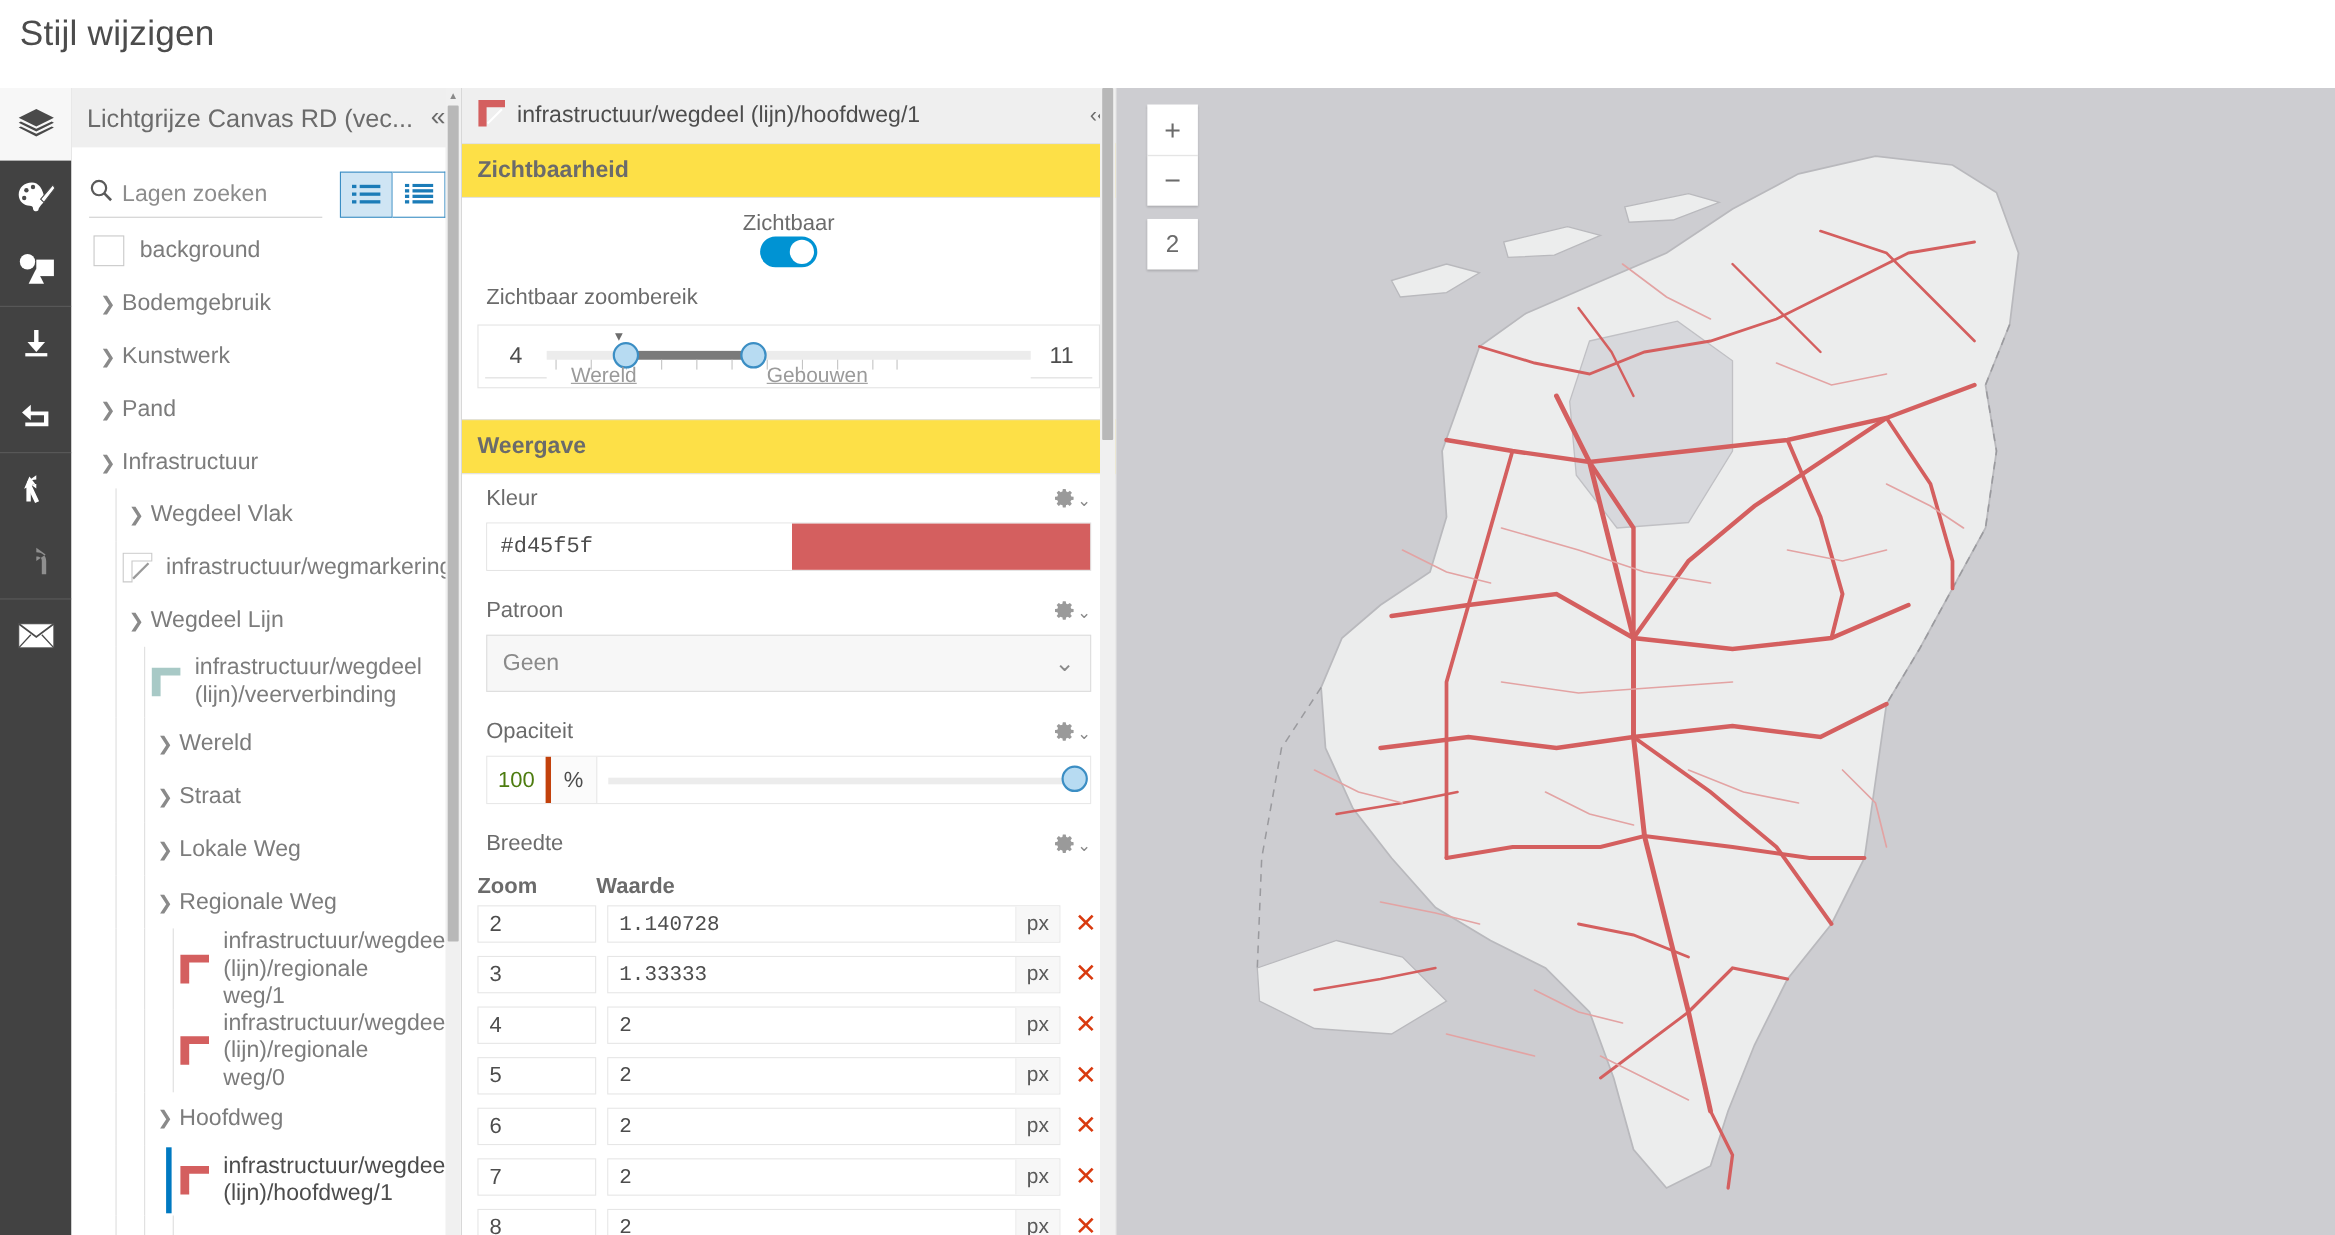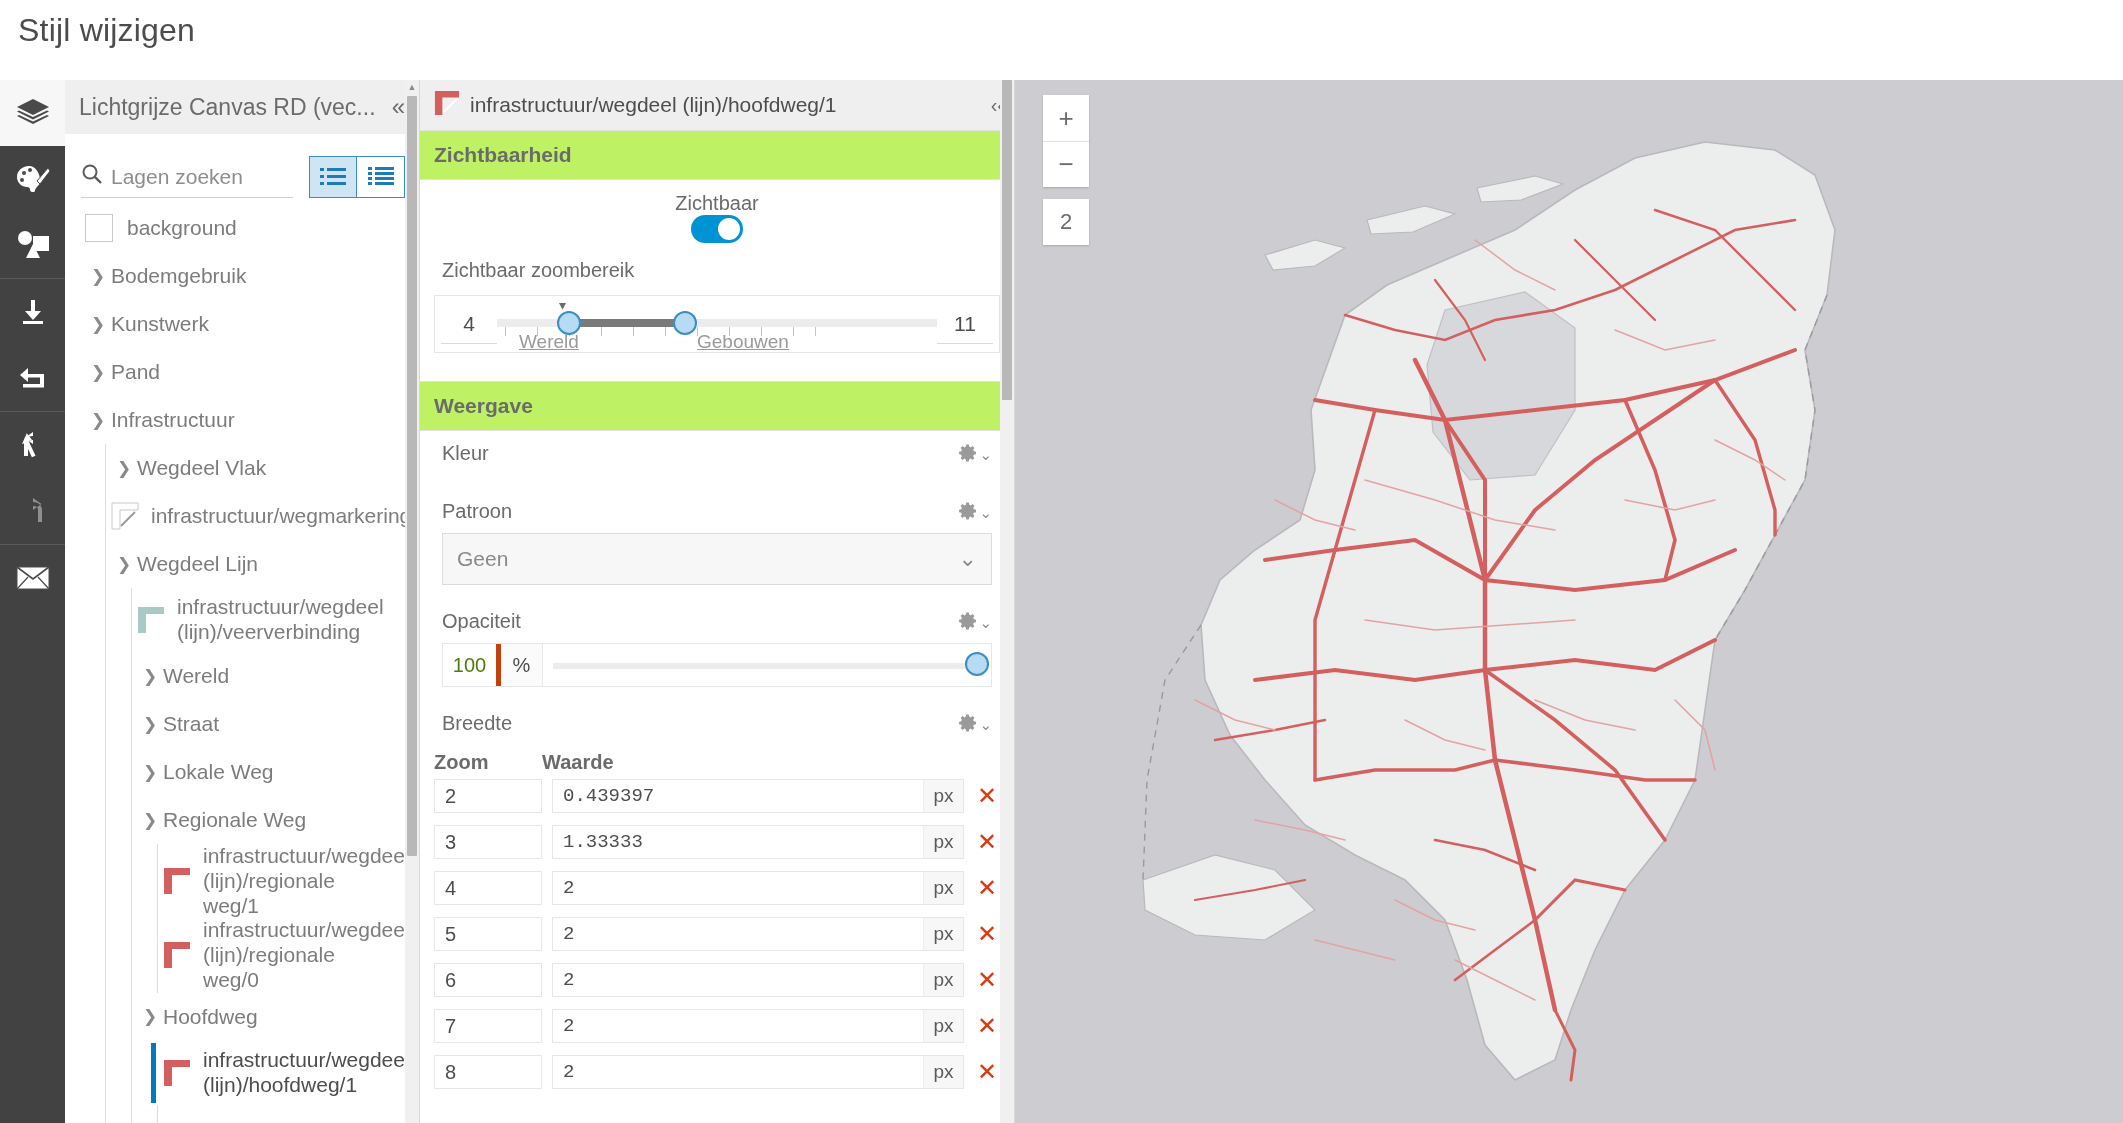--- a/index.html
+++ b/index.html
@@ -103,21 +103,21 @@
     position: absolute; left: 420px; top: 80px; width: 595px; height: 1043px;
     background: #ffffff; border-right: 1px solid #d8d8d8; overflow: hidden;
   }
   .ed-head {
     height: 50px; background: #efefef; display: flex; align-items: center;
     padding: 0 10px 0 14px; gap: 10px;
   }
   .ed-head .ttl { flex: 1; font-size: 21px; color: #4d4d4d; white-space: nowrap;
     overflow: hidden; text-overflow: ellipsis; }
   .section-hd {
-    height: 50px; background: #bef264; border-top: 1px solid #e2e2e2;
+    height: 50px; background: #fde047; border-top: 1px solid #e2e2e2;
     border-bottom: 1px solid #e2e2e2;
     display: flex; align-items: center; padding-left: 14px;
     font-size: 21px; color: #6b6b6b; font-weight: bold;
   }
   .row { padding: 0 22px; }
   .row-label {
     font-size: 20px; color: #6b6b6b; display: flex; align-items: center;
     justify-content: space-between; height: 44px;
   }
   .gear { color: #9a9a9a; display: flex; align-items: center; gap: 1px; }
@@ -549,20 +549,24 @@
       <div class="row-label">
         <span>Kleur</span>
         <span class="gear">
           <svg width="20" height="20" viewBox="0 0 20 20">
               <path d="M10 6.2a3.8 3.8 0 100 7.6 3.8 3.8 0 000-7.6zm0 5.8a2 2 0 110-4 2 2 0 010 4z" fill="#9a9a9a"></path>
               <path d="M18 11.3v-2.6l-2.2-.4a6 6 0 00-.6-1.5l1.3-1.8-1.9-1.9-1.8 1.3a6 6 0 00-1.5-.6L10.8 1.6H8.2l-.4 2.2a6 6 0 00-1.5.6L4.5 3.1 2.6 5l1.3 1.8a6 6 0 00-.6 1.5l-2.2.4v2.6l2.2.4c.1.5.3 1 .6 1.5L2.6 15l1.9 1.9 1.8-1.3c.5.3 1 .5 1.5.6l.4 2.2h2.6l.4-2.2c.5-.1 1-.3 1.5-.6l1.8 1.3 1.9-1.9-1.3-1.8c.3-.5.5-1 .6-1.5l2.3-.4z" fill="#9a9a9a"></path>
             </svg>
           <span class="cv">⌄</span>
         </span>
       </div>
+      <div class="color-field">
+        <input type="text" value="#d45f5f" style="">
+        <div class="color-sw" id="colorSwatch" style="background: rgb(212, 95, 95);"></div>
+      </div>
     </div>
 
     <div class="row" style="margin-top:14px;">
       <div class="row-label">
         <span>Patroon</span>
         <span class="gear">
           <svg width="20" height="20" viewBox="0 0 20 20">
               <path d="M10 6.2a3.8 3.8 0 100 7.6 3.8 3.8 0 000-7.6zm0 5.8a2 2 0 110-4 2 2 0 010 4z" fill="#9a9a9a"></path>
               <path d="M18 11.3v-2.6l-2.2-.4a6 6 0 00-.6-1.5l1.3-1.8-1.9-1.9-1.8 1.3a6 6 0 00-1.5-.6L10.8 1.6H8.2l-.4 2.2a6 6 0 00-1.5.6L4.5 3.1 2.6 5l1.3 1.8a6 6 0 00-.6 1.5l-2.2.4v2.6l2.2.4c.1.5.3 1 .6 1.5L2.6 15l1.9 1.9 1.8-1.3c.5.3 1 .5 1.5.6l.4 2.2h2.6l.4-2.2c.5-.1 1-.3 1.5-.6l1.8 1.3 1.9-1.9-1.3-1.8c.3-.5.5-1 .6-1.5l2.3-.4z" fill="#9a9a9a"></path>
             </svg>
@@ -611,21 +615,21 @@
 
     <div class="wtab">
       <div class="wtab-head">
         <div class="c1">Zoom</div>
         <div>Waarde</div>
       </div>
       <div id="widthRows">
           <div class="wtab-row">
             <div class="cell-zoom">2</div>
             <div class="cell-val">
-              <div class="v">0.439397</div>
+              <div class="v">1.140728</div>
               <div class="u">px</div>
             </div>
             <div class="del-x">✕</div>
           </div>
           <div class="wtab-row">
             <div class="cell-zoom">3</div>
             <div class="cell-val">
               <div class="v">1.33333</div>
               <div class="u">px</div>
             </div>

